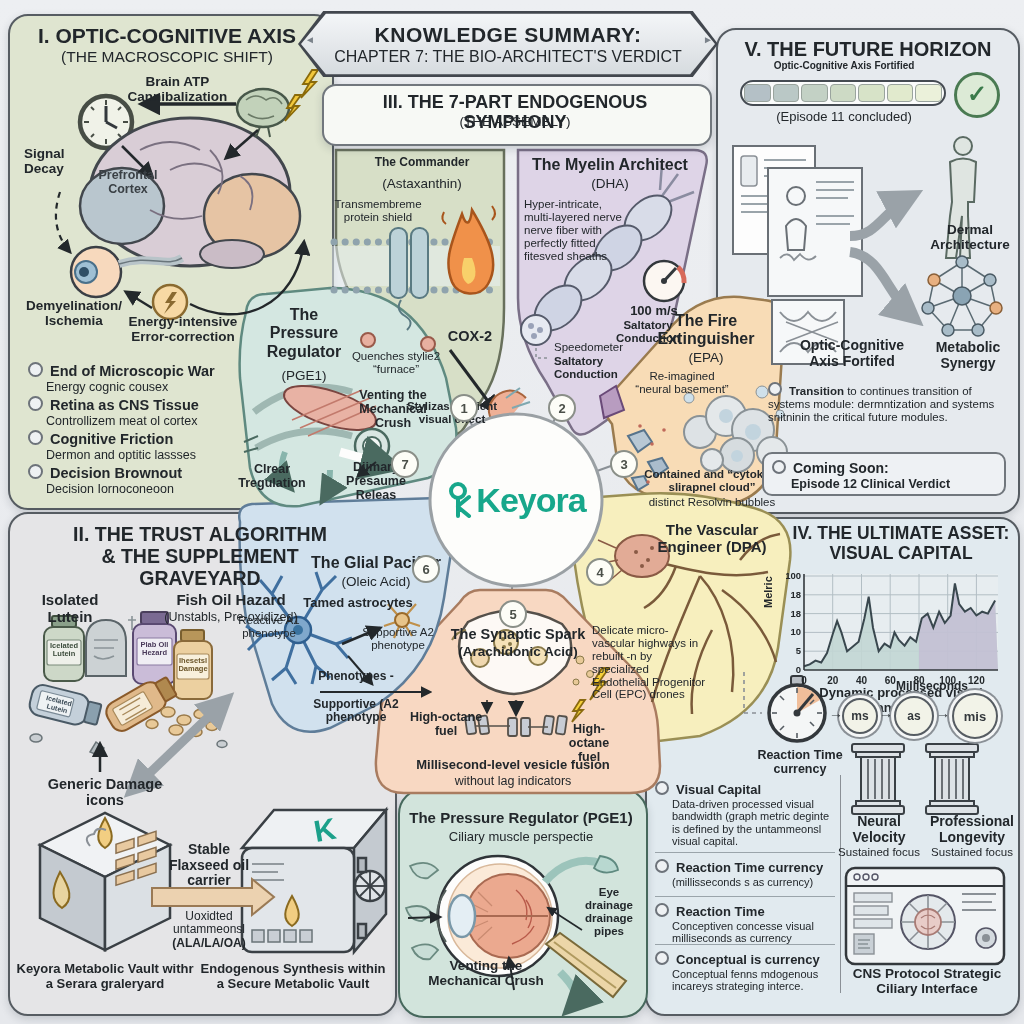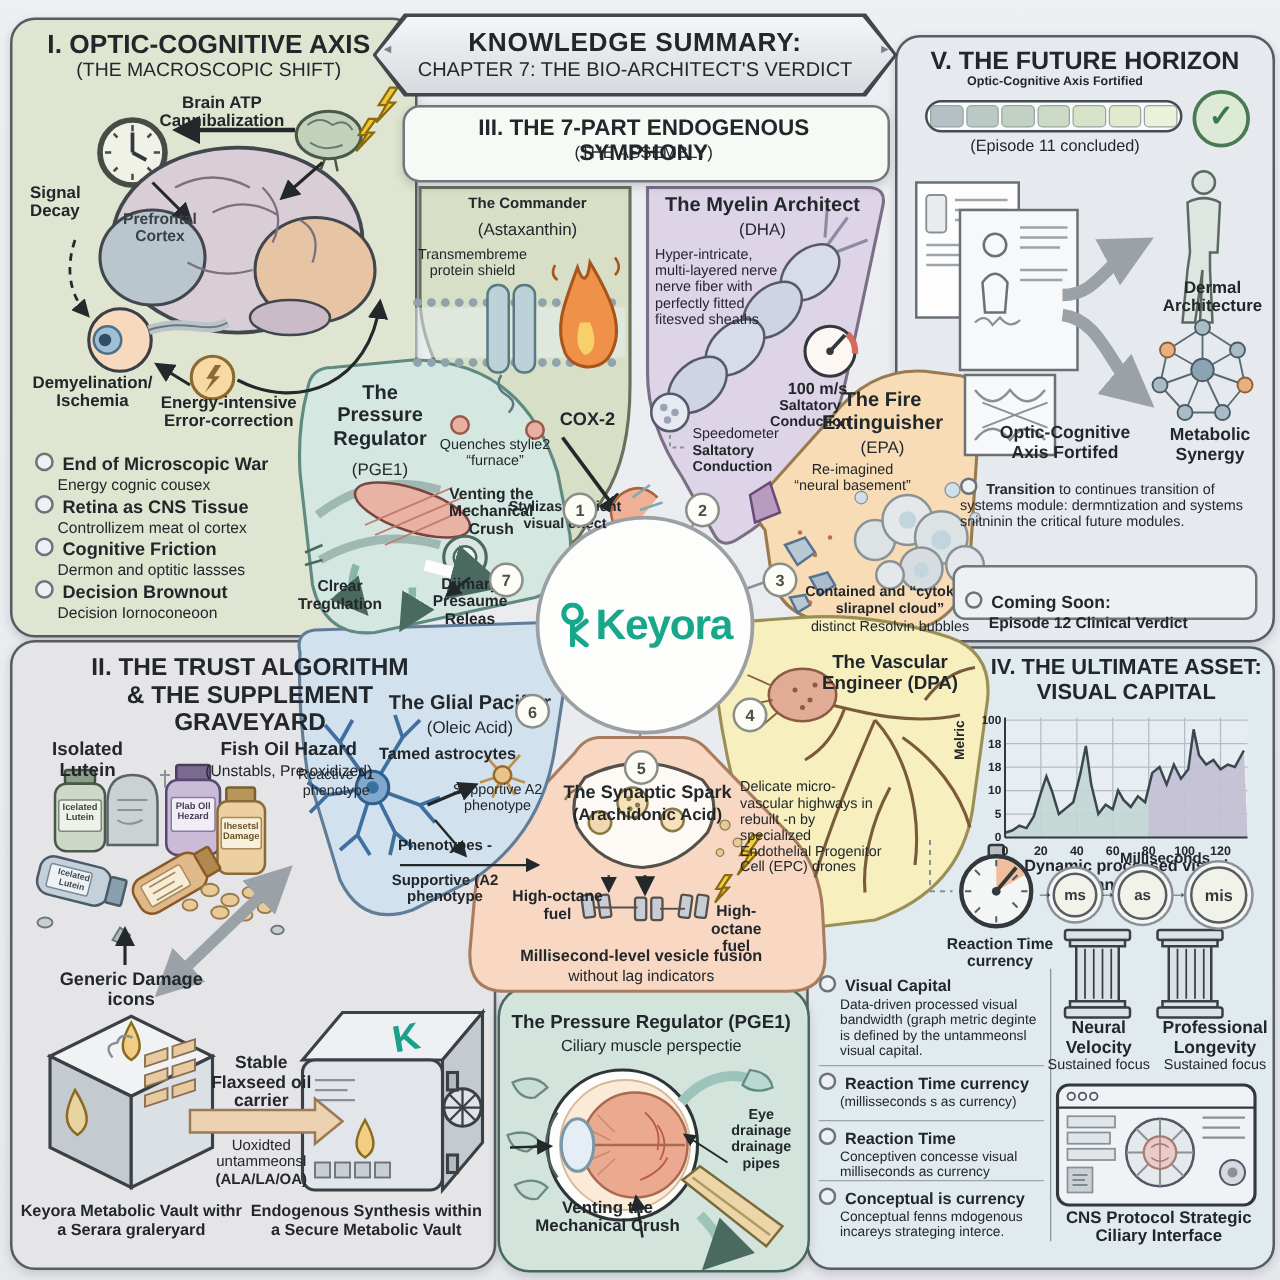--- a/index.html
+++ b/index.html
@@ -633,21 +633,21 @@
   <div class="ov b c" style="left:326px;top:460px;width:100px;font-size:12.5px">Diimary Presaume Releas</div>
   <div class="ov b c" style="left:230px;top:462px;width:84px;font-size:12.5px">Clrear Tregulation</div>
 
   <div class="ov b c" style="left:728px;top:38px;width:280px;font-size:20px">V. THE FUTURE HORIZON</div>
   <div class="ov b c" style="left:728px;top:60px;width:232px;font-size:10px">Optic-Cognitive Axis Fortified</div>
   <div class="ov c" style="left:728px;top:110px;width:232px;font-size:13px">(Episode 11 concluded)</div>
   <div class="ov b c" style="left:922px;top:222px;width:96px;font-size:13.5px">Dermal Architecture</div>
   <div class="ov b c" style="left:918px;top:340px;width:100px;font-size:14px">Metabolic Synergy</div>
   <div class="ov b c" style="left:792px;top:338px;width:120px;font-size:14px">Optic-Cognitive Axis Fortifed</div>
   <div class="ov" style="left:768px;top:382px;width:236px;font-size:11.5px"><span class="ring" style="width:10px;height:10px"></span><span class="b">Transition</span><span> to continues transition of systems module: dermntization and systems snitninin the critical future modules.</span></div>
-  <div class="ov" style="left:762px;top:452px;width:244px;height:44px;border:2px solid #71777d;border-radius:10px;background:#eef1f4;padding:19px 8px;box-sizing:border-box">
+  <div class="ov" style="left:762px;top:452px;width:244px;height:44px;border:2px solid #71777d;border-radius:10px;background:#eef1f4;padding:5px 8px;box-sizing:border-box">
     <span class="ring" style="width:10px;height:10px"></span><span class="b" style="font-size:14px">Coming Soon:</span>
     <div class="b" style="font-size:12.5px;margin-left:19px">Episode 12 Clinical Verdict</div>
   </div>
 
   <div class="ov b c" style="left:24px;top:524px;width:352px;font-size:19.5px">II. THE TRUST ALGORITHM</div>
   <div class="ov b c" style="left:24px;top:546px;width:352px;font-size:19.5px">&amp; THE SUPPLEMENT</div>
   <div class="ov b c" style="left:24px;top:568px;width:352px;font-size:19.5px">GRAVEYARD</div>
   <div class="ov b c" style="left:22px;top:592px;width:96px;font-size:15px">Isolated Lutein</div>
   <div class="ov b c" style="left:118px;top:592px;width:226px;font-size:15px">Fish Oil Hazard</div>
   <div class="ov c" style="left:118px;top:610px;width:226px;font-size:12.5px">(Unstabls, Pre-oxidized)</div>

